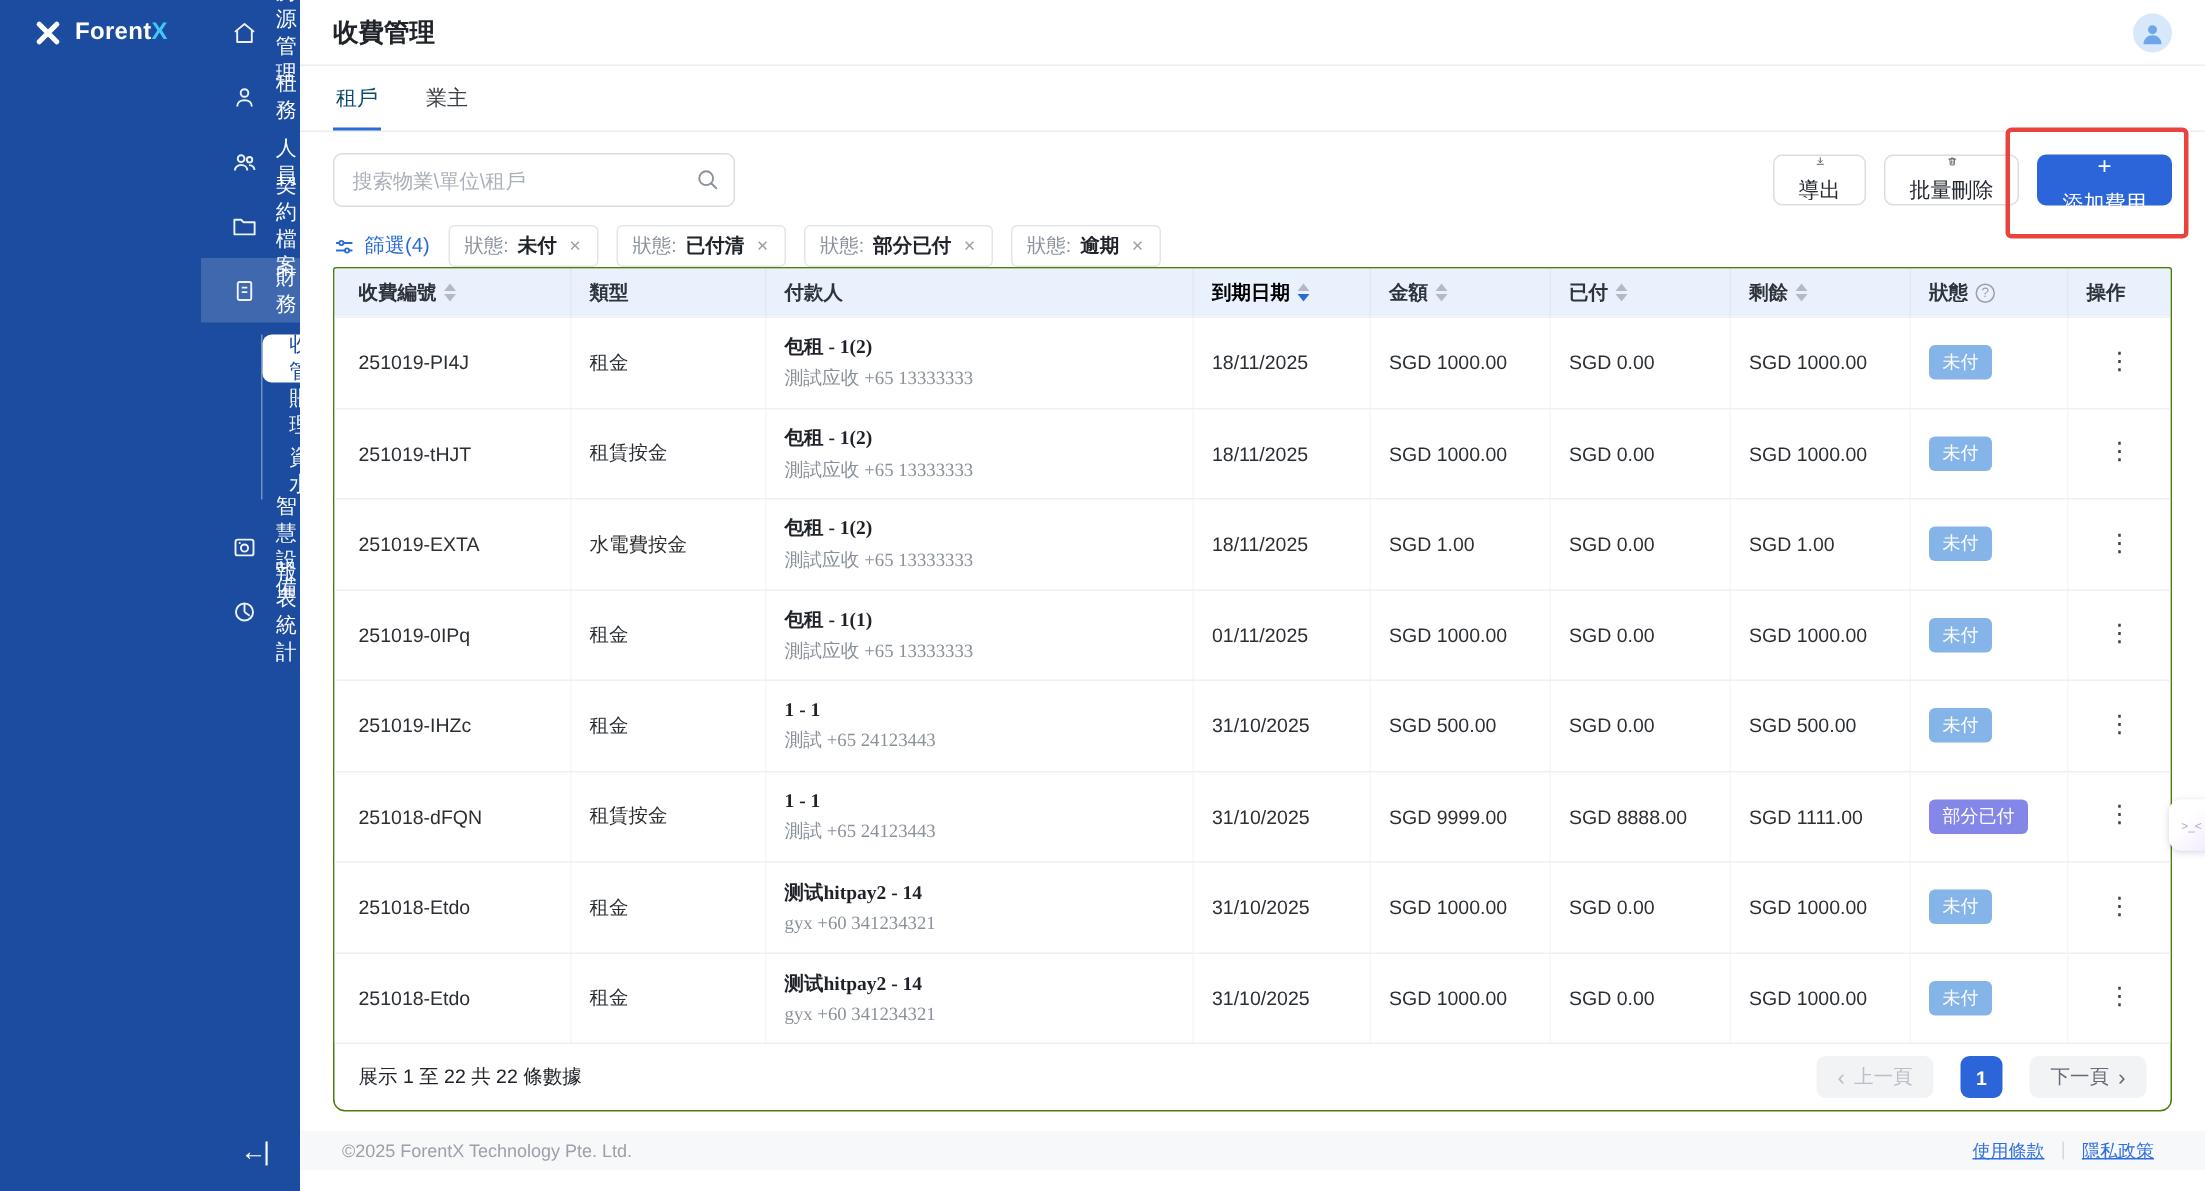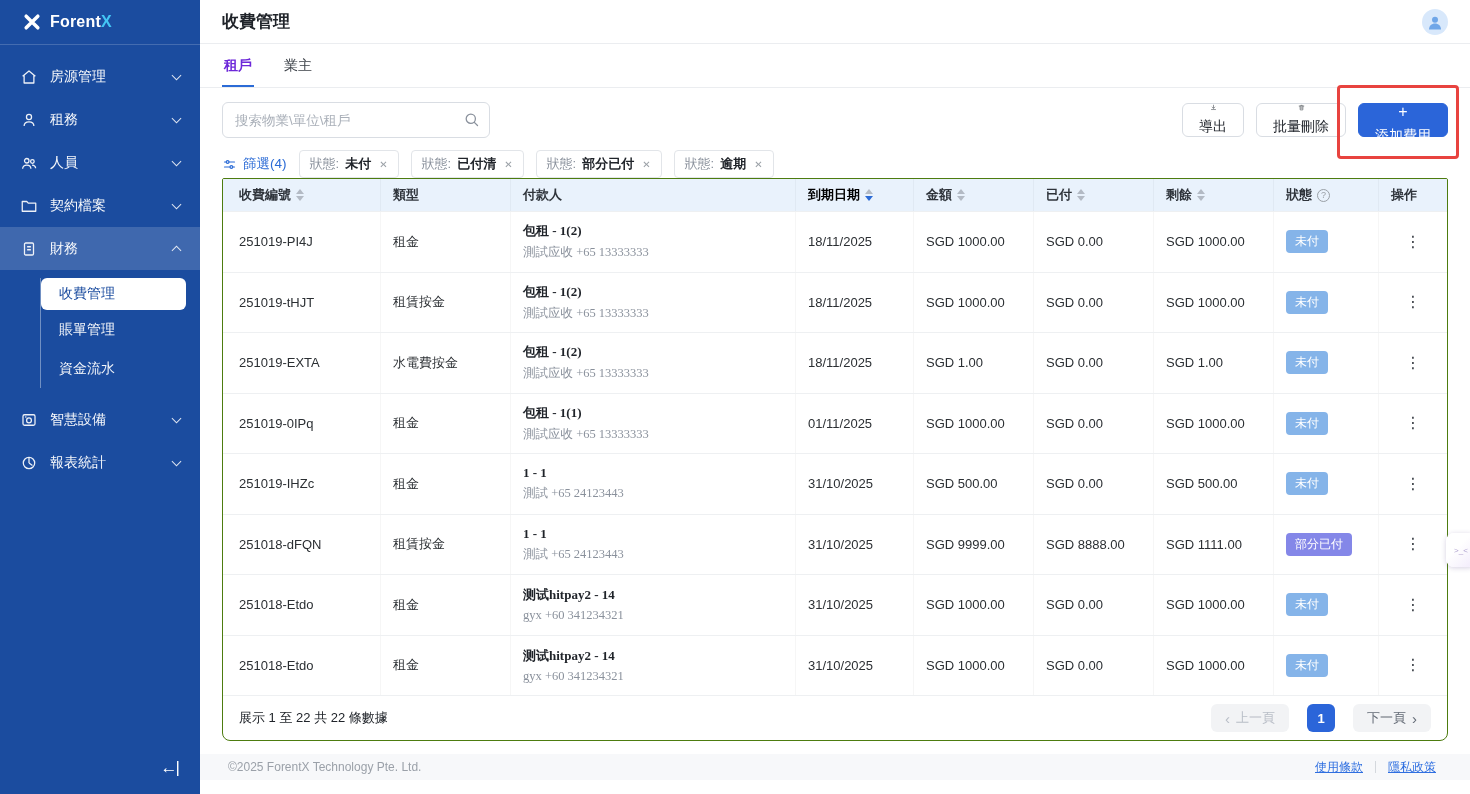--- a/index.html
+++ b/index.html
@@ -2,21 +2,21 @@
 <html><head>
 <meta charset="utf-8">
 <style>
   * { margin:0; padding:0; box-sizing:border-box; }
   html,body { width:1470px; height:794px; overflow:hidden; }
   body { font-family:"Liberation Sans","DejaVu Sans",sans-serif; background:#fff; color:#23272e; position:relative; }
 
   .app { display:flex; width:100%; height:100%; }
 
   
-  .sidebar { width:200px; min-width:200px; height:100%; background:#1B4C9F; color:#fff; display:flex; flex-direction:column; position:relative; }
+  .sidebar { width:200px; min-width:200px; height:100%; background:#1B4C9F; color:#fff; display:flex; position:relative; }
   .logo { height:44px; display:flex; align-items:center; gap:8px; padding:0 22px; }
   .logo-mark { width:20px; height:20px; }
   .logo-text { font-size:16px; font-weight:bold; letter-spacing:.2px; color:#fff; }
   .logo-text .accent { color:#43C6F5; }
   .sidebar-sep { height:1px; background:rgba(255,255,255,.18); margin-bottom:10px; }
   .nav-item { height:43px; display:flex; align-items:center; gap:12px; padding:0 20px; font-size:14px; cursor:pointer; color:rgba(255,255,255,.96); }
   .nav-item.active { background:rgba(255,255,255,.16); }
   .nav-item .icon { width:18px; height:18px; display:inline-flex; }
   .nav-item .icon svg { width:18px; height:18px; }
   .nav-item .label { flex:1; }
@@ -30,21 +30,21 @@
 
   
   .main { flex:1; display:flex; flex-direction:column; position:relative; background:#fff; }
   .topbar { height:44px; border-bottom:1px solid #ebedf0; display:flex; align-items:center; justify-content:space-between; padding:0 22px; }
   .page-title { font-size:17px; font-weight:bold; color:#20242a; }
   .avatar { width:26px; height:26px; border-radius:50%; background:#d8e8fb; display:flex; align-items:center; justify-content:center; cursor:pointer; overflow:hidden; }
   .avatar svg { width:18px; height:18px; }
 
   .tabs { height:44px; border-bottom:1px solid #ebedf0; display:flex; align-items:stretch; gap:32px; padding:0 24px; }
   .tab { display:flex; align-items:center; font-size:14px; color:#3c4148; cursor:pointer; position:relative; font-weight:500; }
-  .tab.active { color:#6d28d9;font-weight:bold; }
+  .tab.active { color:#0c4a6e; }
   .tab.active::after { content:""; position:absolute; left:-2px; right:-2px; bottom:0; height:2px; background:#2B6BD6; }
 
   .content { flex:1; padding:14px 22px 0 22px; position:relative; }
 
   .controls { display:flex; align-items:center; justify-content:space-between; }
   .search-box { position:relative; width:268px; }
   .search-box input { width:100%; height:36px; border:1px solid #d9dde3; border-radius:6px; padding:0 34px 0 12px; font-size:13.5px; color:#23272e; outline:none; font-family:inherit; }
   .search-box input::placeholder { color:#aab0b9; }
   .search-icon { position:absolute; right:10px; top:9px; width:17px; height:17px; color:#8a919c; }
   .btn-group { display:flex; align-items:center; gap:12px; }

